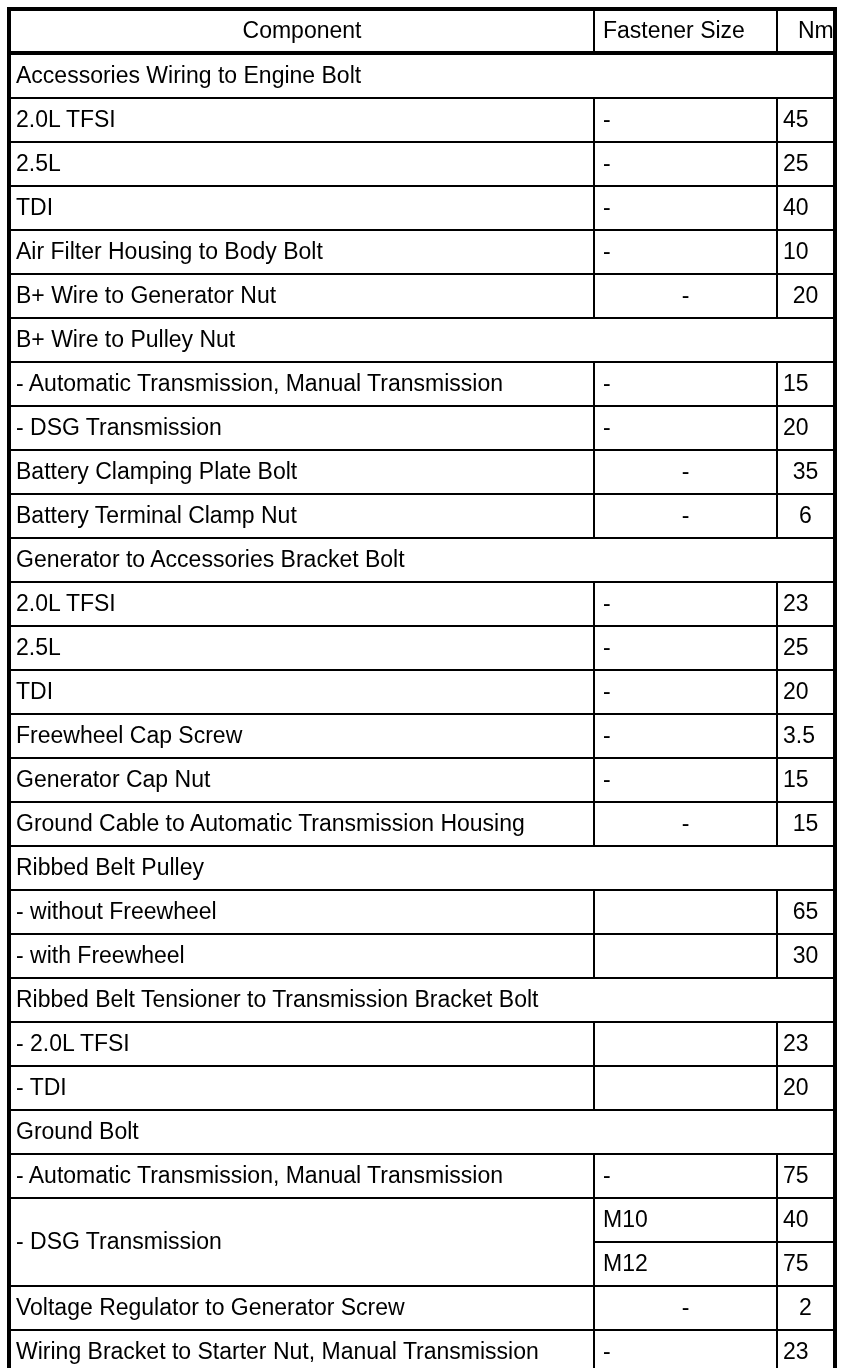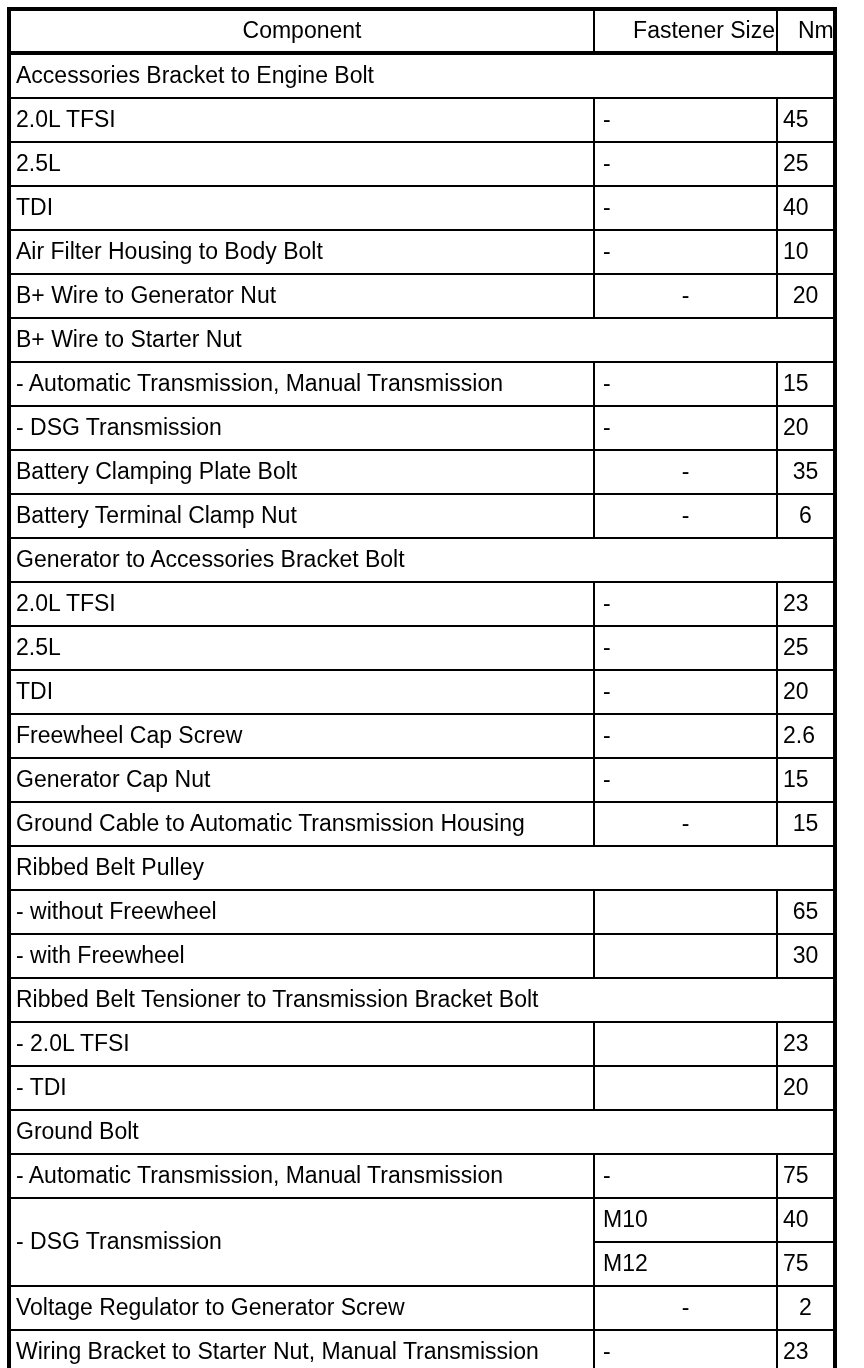--- a/index.html
+++ b/index.html
@@ -37,21 +37,21 @@
   table.torque-table thead th {
     font-weight: normal;
     height: 38px;
     border-bottom: 4px solid #000000;
   }
   table.torque-table tbody td {
     height: 40px;
     font-weight: normal;
   }
   th.h-comp { text-align: center; }
-  th.h-fast { text-align: right; padding-left: 8px; }
+  th.h-fast { text-align: left; padding-left: 8px; }
   th.h-nm   { text-align: center; padding-left: 20px; }
   td.c-comp { text-align: left; padding-left: 5px; padding-right: 4px; }
   td.c-fast { text-align: left; padding-left: 8px; }
   td.c-nm   { text-align: left; padding-left: 5px; }
   td.center { text-align: center; padding-left: 0; padding-right: 0; }
 </style>
 </head>
 <body>
 
 <table class="torque-table">
@@ -62,21 +62,21 @@
   </colgroup>
   <thead>
     <tr>
       <th class="h-comp">Component</th>
       <th class="h-fast">Fastener Size</th>
       <th class="h-nm">Nm</th>
     </tr>
   </thead>
   <tbody>
     <tr>
-      <td class="c-comp" colspan="3">Accessories Bracket to Engine Bolt</td>
+      <td class="c-comp" colspan="3">Accessories Wiring to Engine Bolt</td>
     </tr>
     <tr>
       <td class="c-comp">2.0L TFSI</td>
       <td class="c-fast">-</td>
       <td class="c-nm">45</td>
     </tr>
     <tr>
       <td class="c-comp">2.5L</td>
       <td class="c-fast">-</td>
       <td class="c-nm">25</td>
@@ -90,21 +90,21 @@
       <td class="c-comp">Air Filter Housing to Body Bolt</td>
       <td class="c-fast">-</td>
       <td class="c-nm">10</td>
     </tr>
     <tr>
       <td class="c-comp">B+ Wire to Generator Nut</td>
       <td class="c-fast center">-</td>
       <td class="c-nm center">20</td>
     </tr>
     <tr>
-      <td class="c-comp" colspan="3">B+ Wire to Starter Nut</td>
+      <td class="c-comp" colspan="3">B+ Wire to Pulley Nut</td>
     </tr>
     <tr>
       <td class="c-comp">- Automatic Transmission, Manual Transmission</td>
       <td class="c-fast">-</td>
       <td class="c-nm">15</td>
     </tr>
     <tr>
       <td class="c-comp">- DSG Transmission</td>
       <td class="c-fast">-</td>
       <td class="c-nm">20</td>
@@ -133,21 +133,21 @@
       <td class="c-nm">25</td>
     </tr>
     <tr>
       <td class="c-comp">TDI</td>
       <td class="c-fast">-</td>
       <td class="c-nm">20</td>
     </tr>
     <tr>
       <td class="c-comp">Freewheel Cap Screw</td>
       <td class="c-fast">-</td>
-      <td class="c-nm">2.6</td>
+      <td class="c-nm">3.5</td>
     </tr>
     <tr>
       <td class="c-comp">Generator Cap Nut</td>
       <td class="c-fast">-</td>
       <td class="c-nm">15</td>
     </tr>
     <tr>
       <td class="c-comp">Ground Cable to Automatic Transmission Housing</td>
       <td class="c-fast center">-</td>
       <td class="c-nm center">15</td>

